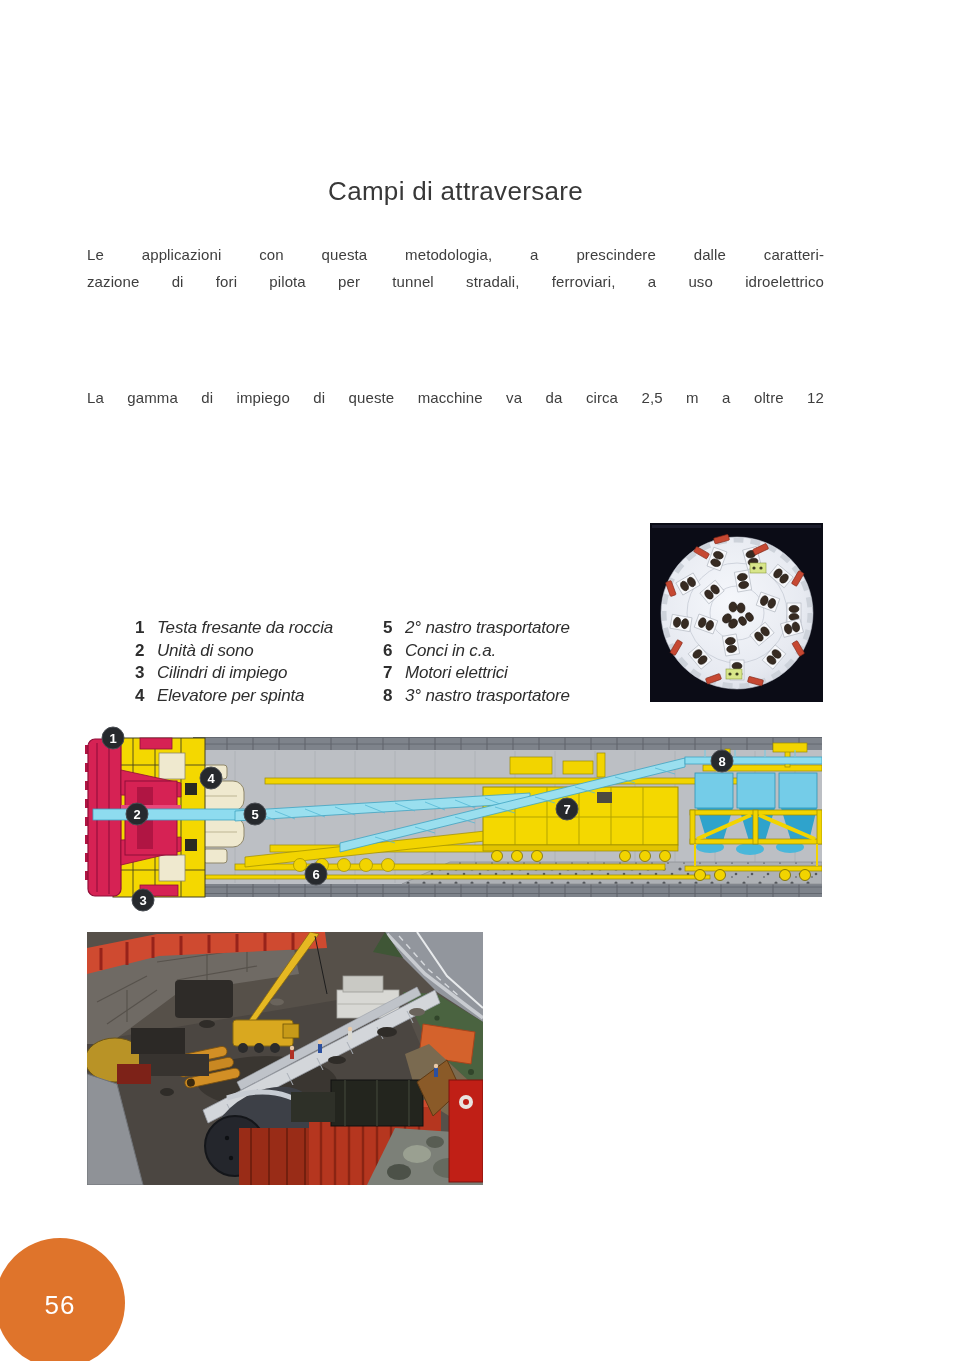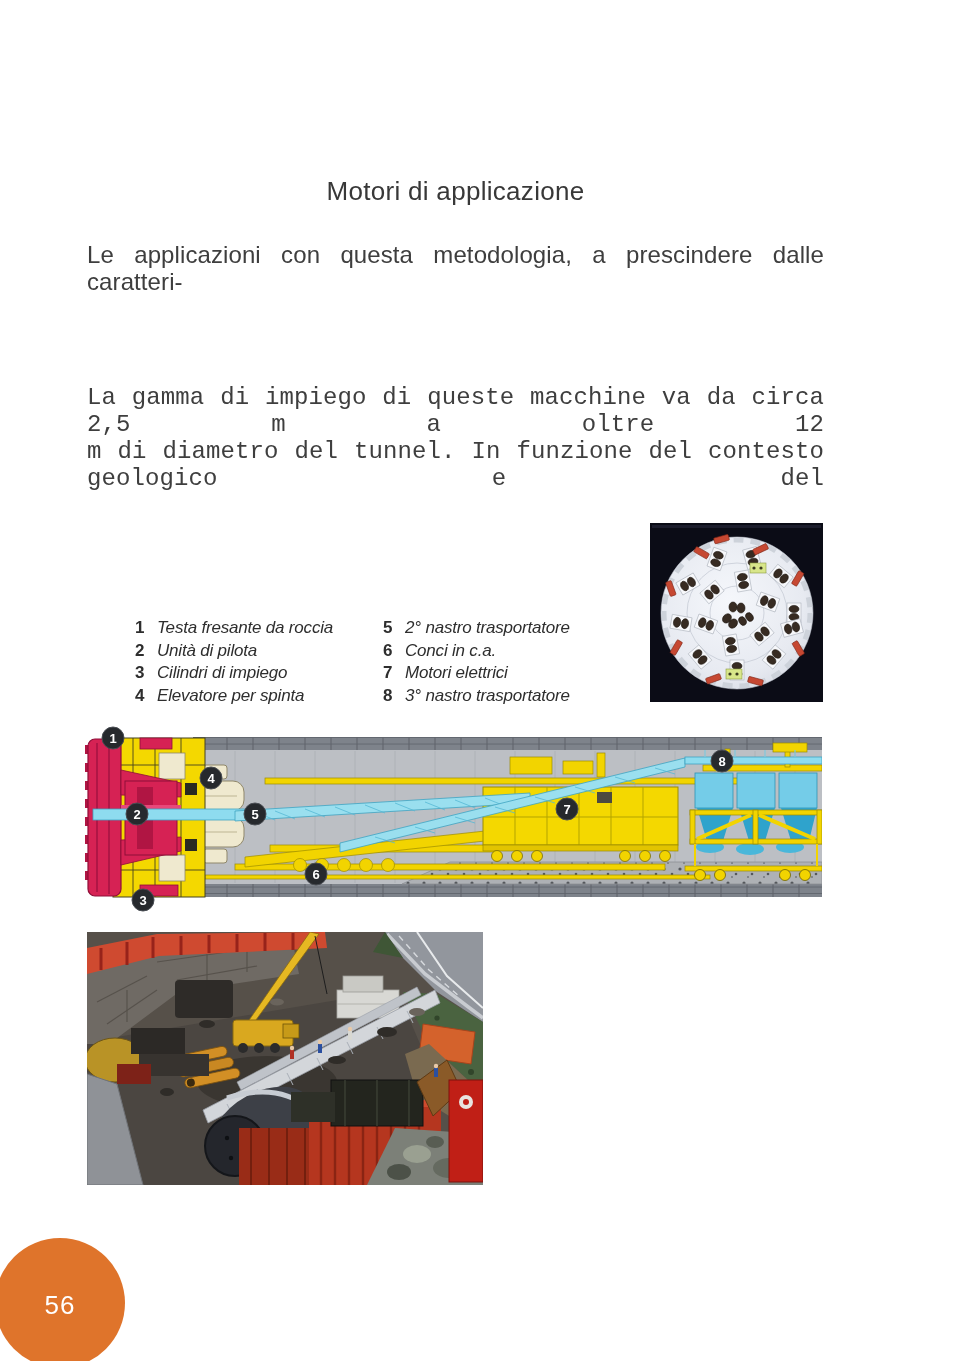--- a/index.html
+++ b/index.html
@@ -9,25 +9,25 @@
     position:relative;overflow:hidden;
   }
   .page{position:absolute;inset:0;background:#fff;}
 
   .title{
     position:absolute;left:87px;top:176px;width:737px;
     text-align:center;font-size:26px;line-height:30px;
     color:#383838;letter-spacing:.3px;font-weight:400;
   }
 
-  .para{position:absolute;left:87px;width:737px;color:#3e3e3e;font-size:24px;}
+  .para{position:absolute;left:87px;width:737px;color:#3e3e3e;font-size:15px;}
   .pline{line-height:27px;text-align:justify;text-align-last:justify;letter-spacing:.1px;}
   .pline.last{text-align-last:left;}
   #para1{top:241px;}
-  #para2{top:384px;font-family:Liberation Mono, monospace;}
+  #para2{top:384px;}
 
   .legend{
     position:absolute;left:135px;top:617px;width:470px;
     display:grid;grid-template-columns:248px 222px;grid-auto-flow:column;
     grid-template-rows:repeat(4,22.7px);
     font-size:17px;color:#2e2e2e;
   }
   .legend-item{display:flex;align-items:baseline;line-height:22.7px;letter-spacing:-0.2px;}
   .legend-num{font-weight:bold;width:22px;flex:0 0 22px;}
   .legend-label{font-style:italic;text-align:right;}
@@ -45,29 +45,29 @@
     position:absolute;left:0;top:52px;width:130px;text-align:center;
     color:#ffffff;font-size:26px;font-weight:400;letter-spacing:1px;
   }
   svg{display:block;}
 </style>
 </head>
 <body>
 
 <div class="page">
 
-  <div class="title">Motori di applicazione</div>
+  <div class="title">Campi di attraversare</div>
 
   <div class="para" id="para1">
     <div class="pline">Le applicazioni con questa metodologia, a prescindere dalle caratteri-</div>
+    <div class="pline">zazione di fori pilota per tunnel stradali, ferroviari, a uso idroelettrico</div>
   </div>
 
   <div class="para" id="para2">
     <div class="pline">La gamma di impiego di queste macchine va da circa 2,5 m a oltre 12</div>
-    <div class="pline">m di diametro del tunnel. In funzione del contesto geologico e del</div>
   </div>
 
   <svg id="fig-cutterhead" class="fig" viewBox="0 0 173 179">
     <defs>
       <radialGradient id="discGrad" cx="45%" cy="42%" r="65%">
         <stop offset="0%" stop-color="#f5f7fb"></stop>
         <stop offset="75%" stop-color="#e7eaf1"></stop>
         <stop offset="100%" stop-color="#d8dce5"></stop>
       </radialGradient>
     </defs>
@@ -197,21 +197,21 @@
     </g>
   </svg>
 
   <div class="legend">
     <div class="legend-item">
         <span class="legend-num">1</span>
         <span class="legend-label">Testa fresante da roccia</span>
       </div>
     <div class="legend-item">
         <span class="legend-num">2</span>
-        <span class="legend-label">Unità di pilota</span>
+        <span class="legend-label">Unità di sono</span>
       </div>
     <div class="legend-item">
         <span class="legend-num">3</span>
         <span class="legend-label">Cilindri di impiego</span>
       </div>
     <div class="legend-item">
         <span class="legend-num">4</span>
         <span class="legend-label">Elevatore per spinta</span>
       </div>
     <div class="legend-item">

